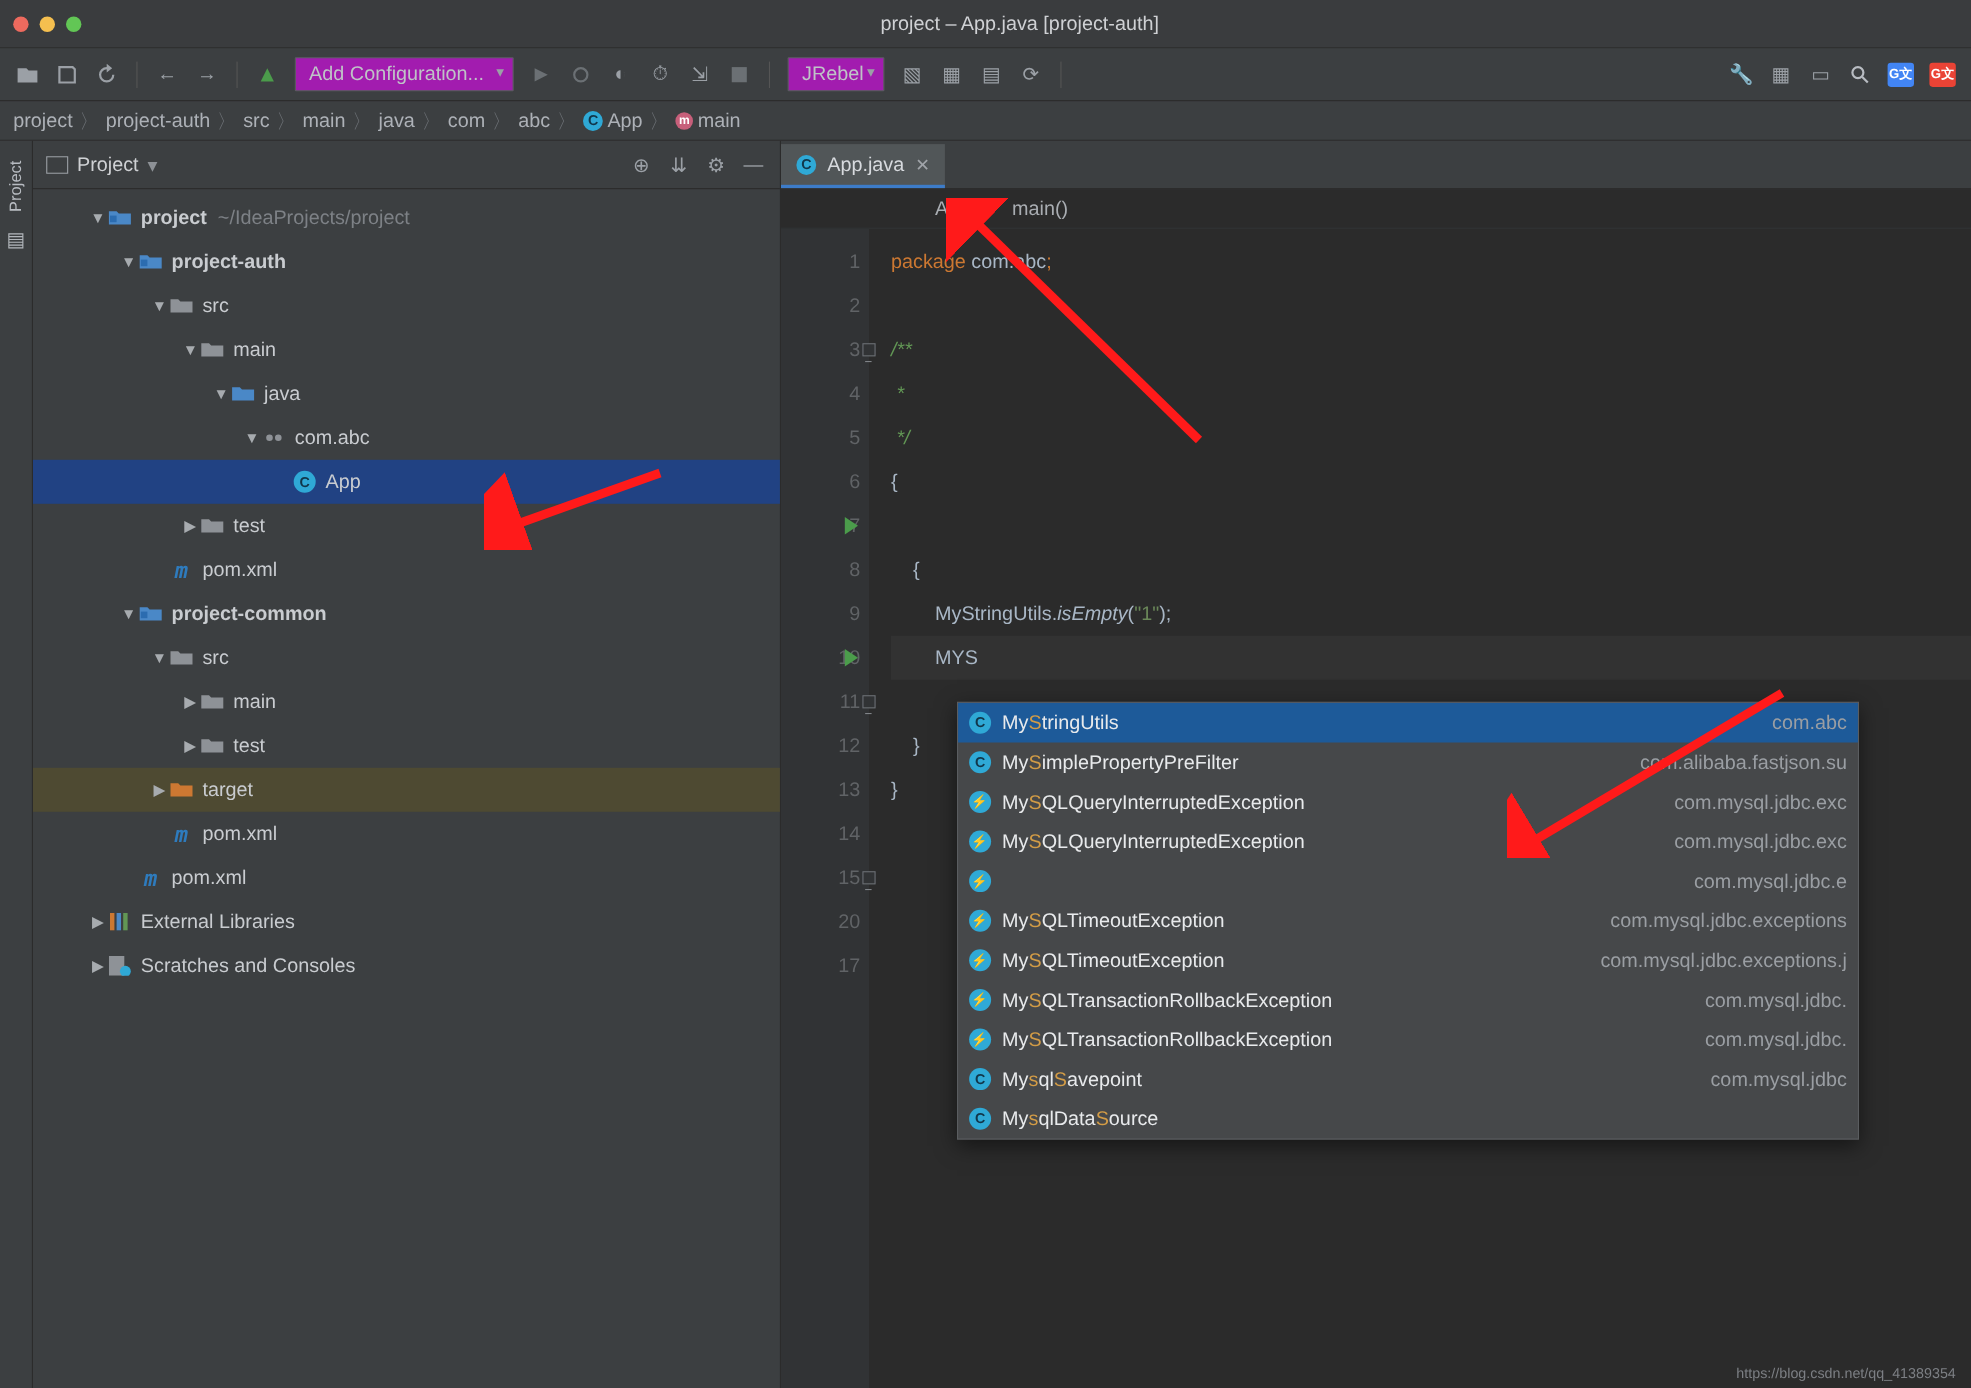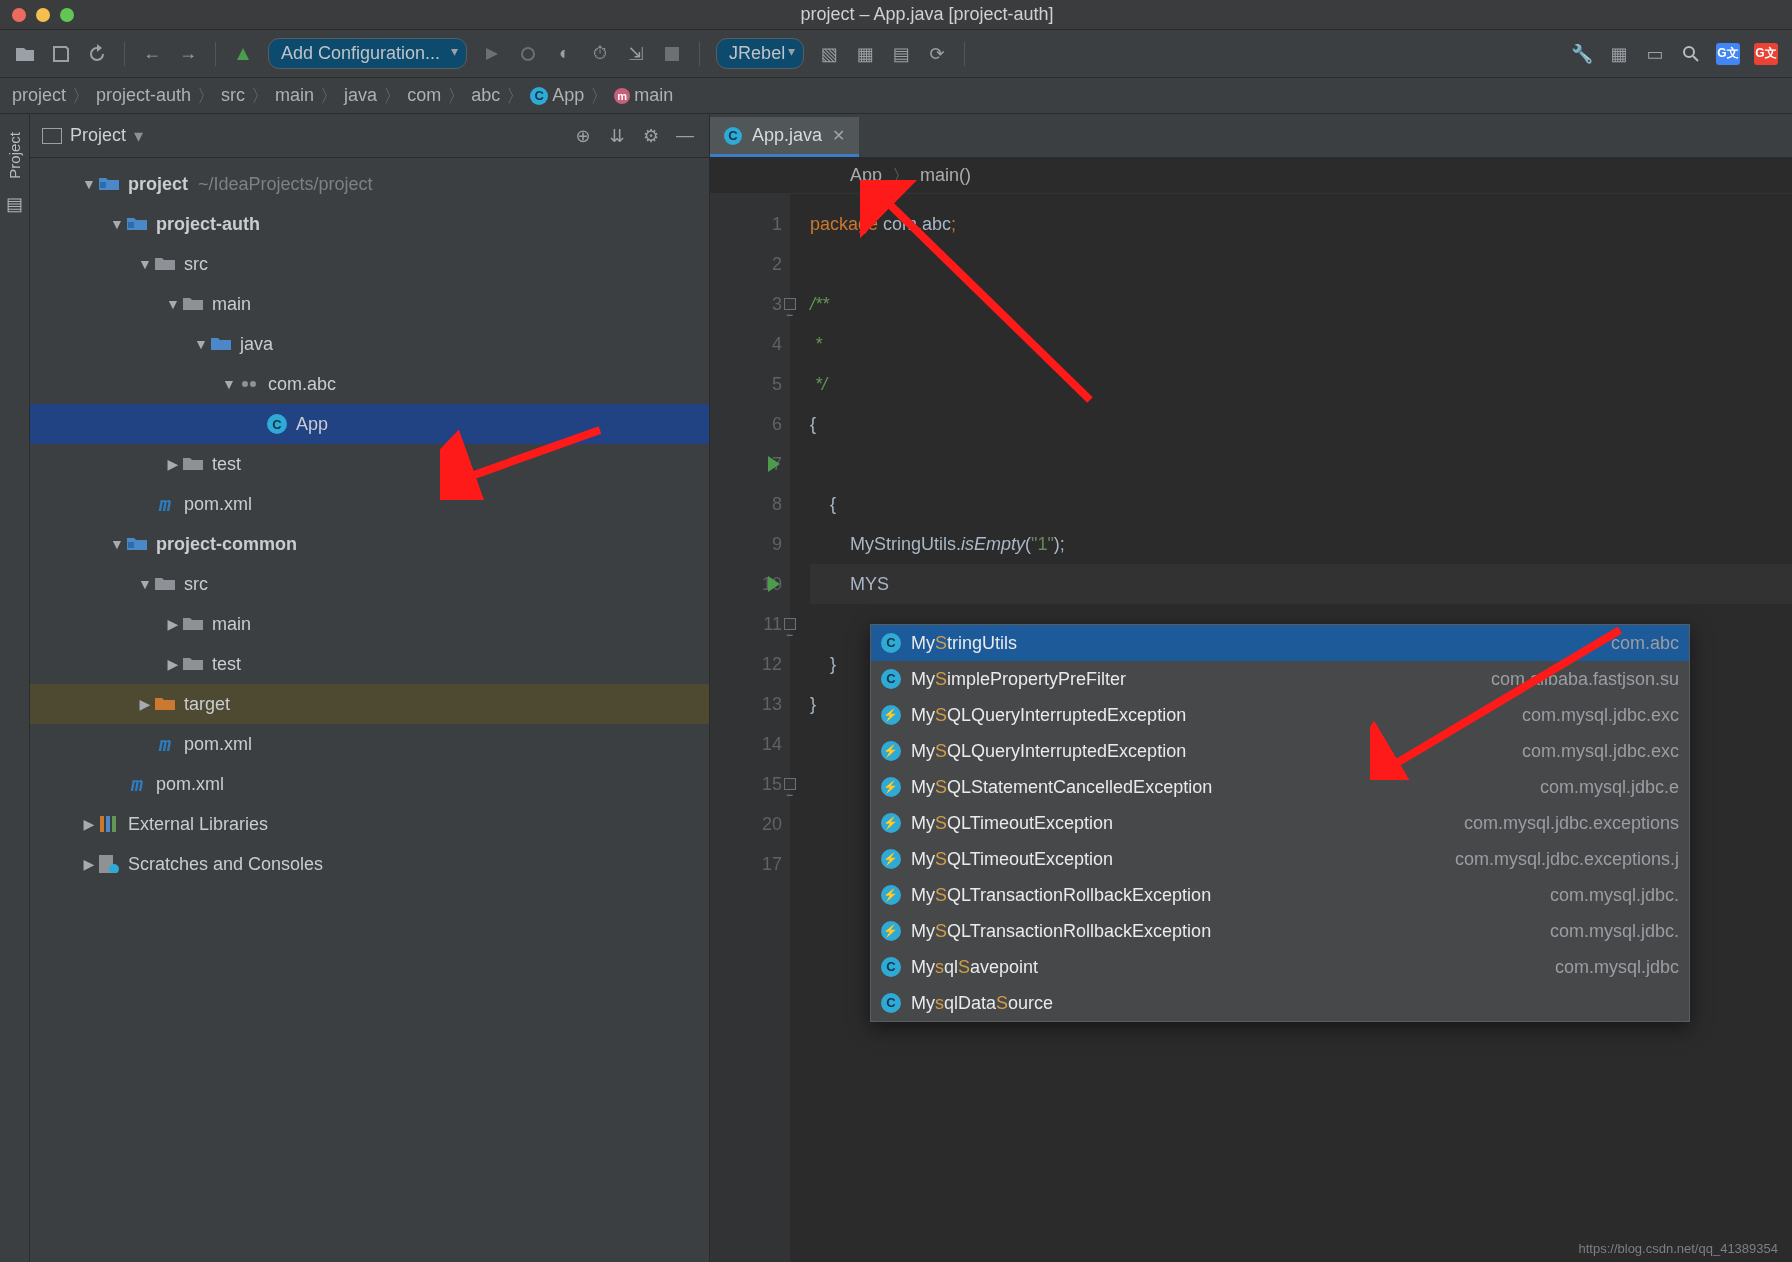--- a/index.html
+++ b/index.html
@@ -1,25 +1,25 @@
 <!DOCTYPE html>
 <html><head>
 <meta charset="utf-8">
 <style>
   * { margin:0; padding:0; box-sizing:border-box; font-family:"Helvetica Neue",Arial,sans-serif; font-size:18px; }
   body { background:#3c3f41; color:#b0b4b9; width:1792px; height:1262px; overflow:hidden; position:relative; }
-  .titlebar{ height:30px; background:#3a3c3e; display:flex; align-items:center; padding:0 12px; border-bottom:1px solid #2b2b2b;}
+  .titlebar{ height:44px; background:#3a3c3e; display:flex; align-items:center; padding:0 12px; border-bottom:1px solid #2b2b2b;}
   .traffic{ display:flex; gap:10px; }
   .dot{ width:14px; height:14px; border-radius:50%; }
   .dot.r{background:#ed6a5e;} .dot.y{background:#f5bf4f;} .dot.g{background:#62c655;}
   .title{ color:#cfd1d4; margin:0 auto; font-size:18px;}
   .toolbar{ height:48px; background:#3c3f41; display:flex; align-items:center; padding:0 14px; gap:14px; border-bottom:1px solid #2b2b2b;}
   .tb-ico{ width:22px; height:22px; display:flex; align-items:center; justify-content:center; color:#9ba0a6;}
   .tb-sep{ width:1px; height:24px; background:#555; margin:0 2px;}
-  .tb-combo{ border:1px solid #5a5d60; border-radius:11px; padding:4px 26px 4px 12px; color:#bfc3c7; background:#0c4a6e; position:relative;}
+  .tb-combo{ border:1px solid #5a5d60; border-radius:1px; padding:4px 26px 4px 12px; color:#bfc3c7; background:#a21caf; position:relative;}
   .tb-combo::after{content:"▾"; position:absolute; right:8px; top:4px; color:#9ba0a6; font-size:14px;}
   .breadcrumb{ height:36px; display:flex; align-items:center; padding:0 12px; gap:6px; color:#adb1b7; border-bottom:1px solid #2b2b2b;}
   .bc-sep{ color:#6b6f74;}
   .main{ display:flex; height:calc(100% - 30px - 48px - 36px);}
   .leftrail{ width:30px; background:#3c3f41; border-right:1px solid #2b2b2b; display:flex; flex-direction:column; align-items:center; padding-top:18px; gap:14px;}
   .leftrail .lbl{ writing-mode:vertical-rl; transform:rotate(180deg); color:#b8bcc2; font-size:15px;}
   .sidebar{ width:680px; background:#3c3f41; border-right:1px solid #2b2b2b; display:flex; flex-direction:column;}
   .sb-head{ height:44px; display:flex; align-items:center; padding:0 12px; border-bottom:1px solid #2b2b2b;}
   .sb-head .title{ margin:0; display:flex; align-items:center; gap:8px;}
   .sb-head .spacer{flex:1;}
@@ -446,21 +446,20 @@
               <span class="pmain">My<span class="phi">S</span>QLQueryInterruptedException</span>
               <span class="pkg">com.mysql.jdbc.exc</span>
             </div>
             <div class="prow">
               <span class="pico e"></span>
               <span class="pmain">My<span class="phi">S</span>QLQueryInterruptedException</span>
               <span class="pkg">com.mysql.jdbc.exc</span>
             </div>
             <div class="prow">
               <span class="pico e"></span>
-              <span class="pmain">My<span class="phi">S</span>QLStatementCancelledException</span>
               <span class="pkg">com.mysql.jdbc.e</span>
             </div>
             <div class="prow">
               <span class="pico e"></span>
               <span class="pmain">My<span class="phi">S</span>QLTimeoutException</span>
               <span class="pkg">com.mysql.jdbc.exceptions</span>
             </div>
             <div class="prow">
               <span class="pico e"></span>
               <span class="pmain">My<span class="phi">S</span>QLTimeoutException</span>

